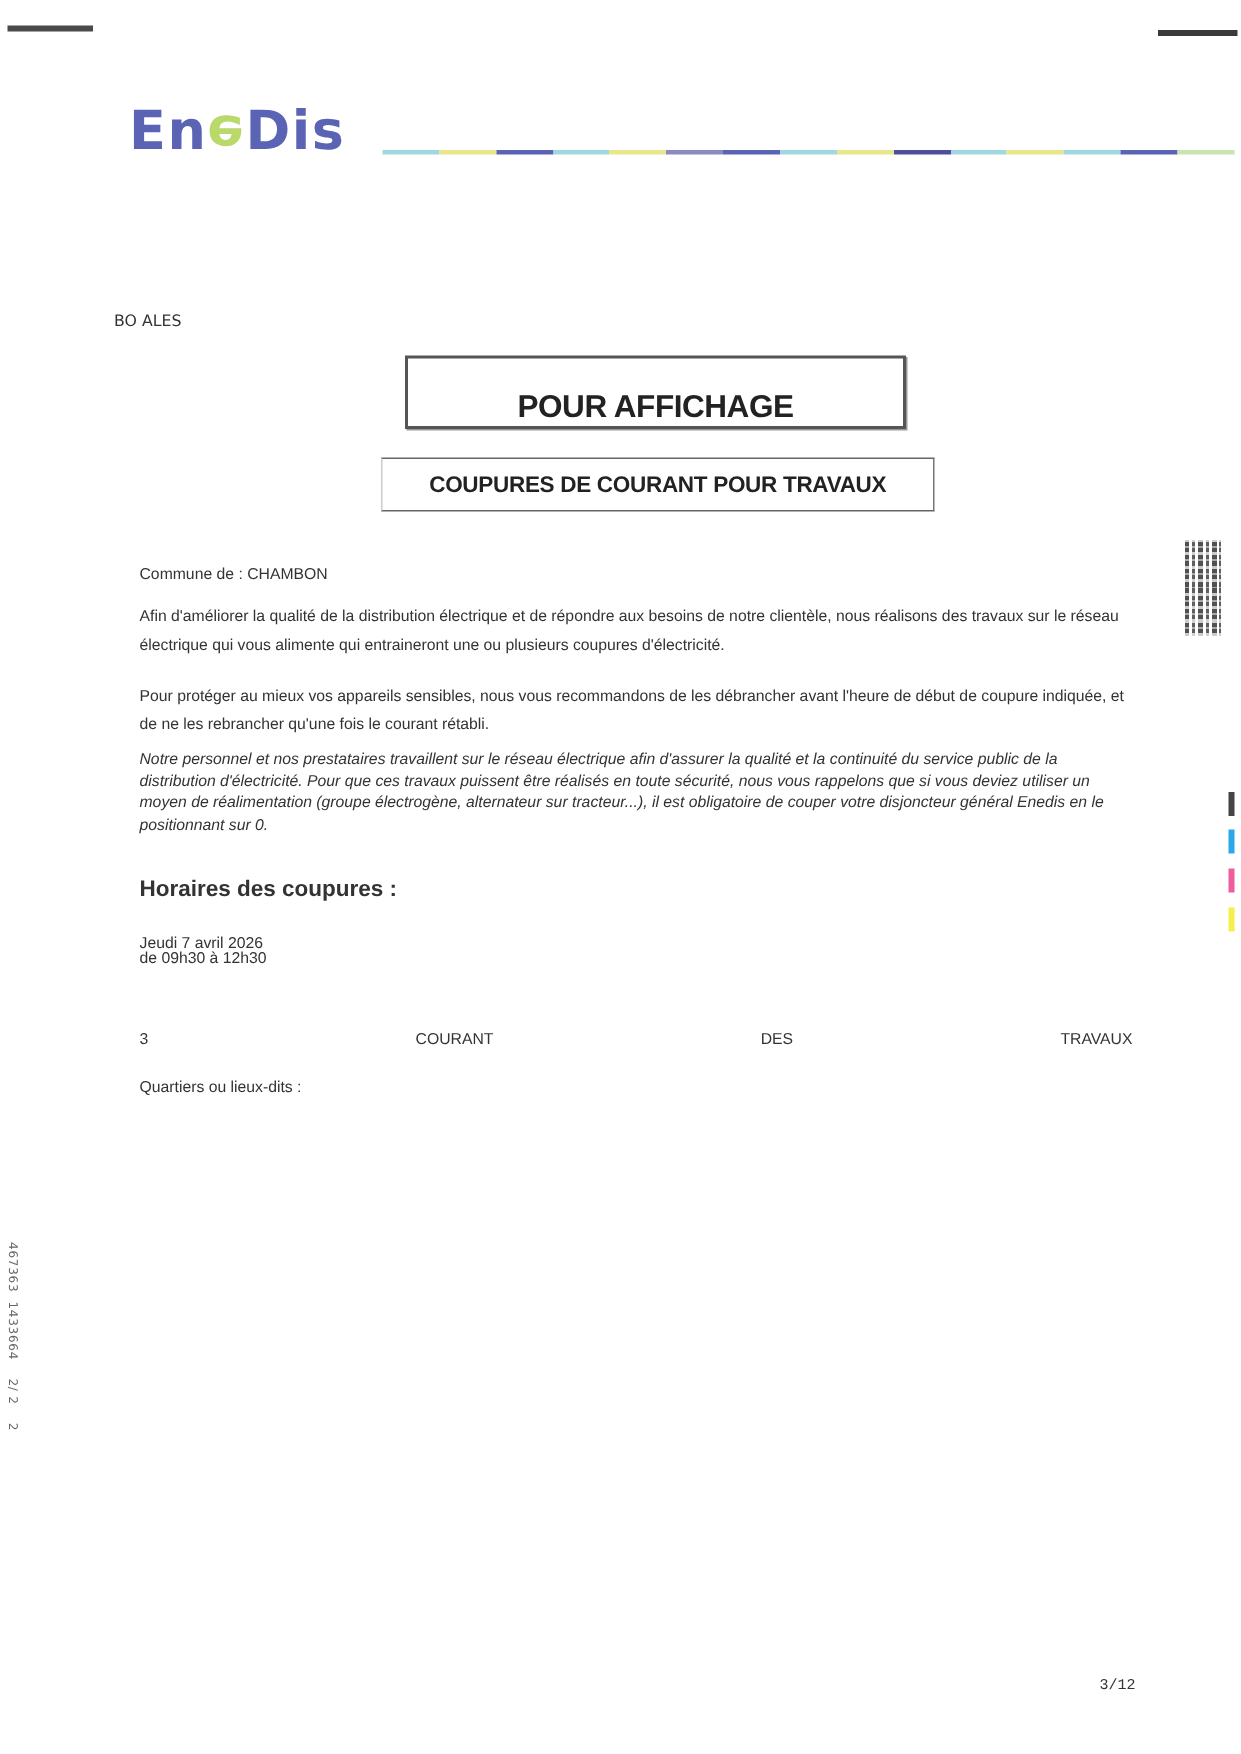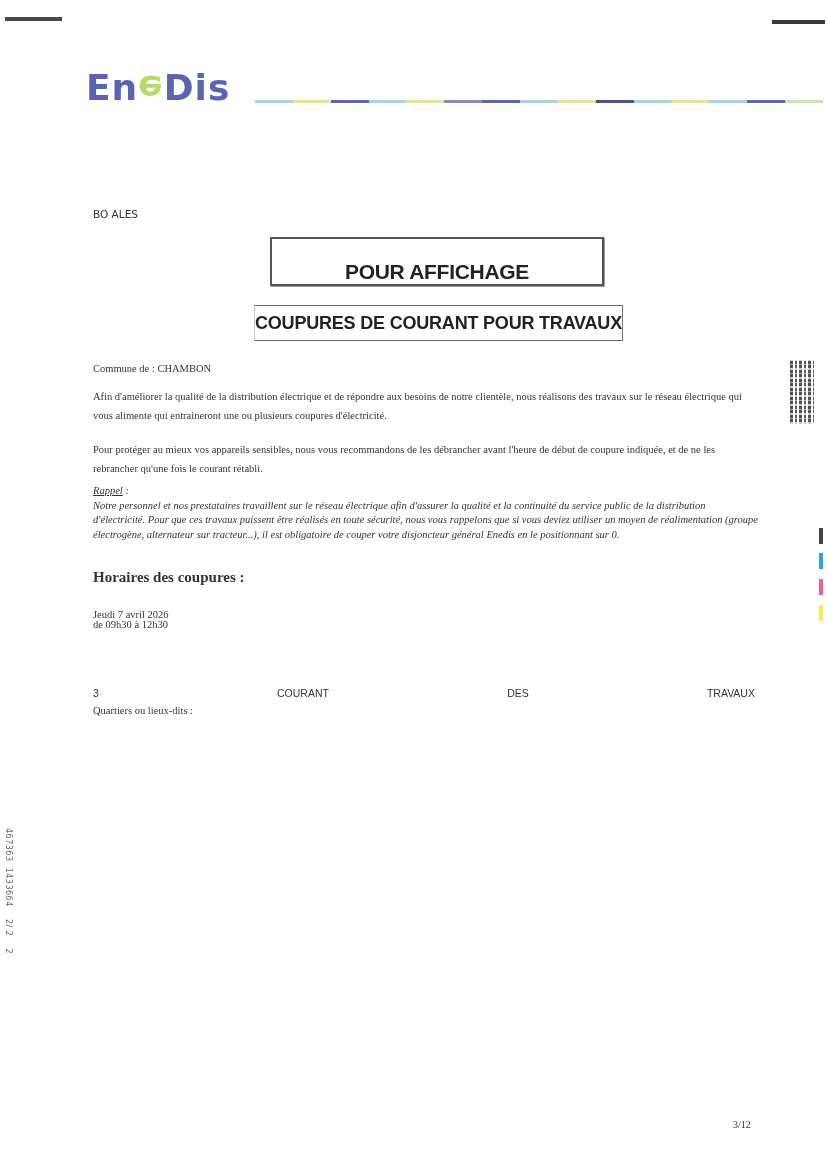--- a/index.html
+++ b/index.html
@@ -9,32 +9,32 @@
     .mark-tl { left:5px; top:17px; width:57px; height:4px; background:#4a4a4a; }
     .mark-tr { left:772px; top:20px; width:53px; height:4px; background:#3a3a3a; }
 
     .logo { left:86px; top:68px; font-family:"DejaVu Sans", sans-serif; font-size:36px;
             font-weight:bold; letter-spacing:1px; color:#5b63b5; line-height:40px; }
     .logo .e2 { color:#b9d96a; display:inline-block; transform:scaleX(-1) rotate(180deg); }
     .rule { left:255px; top:100px; width:568px; height:3px; display:flex; }
     .rule span { display:block; height:3px; }
 
     .small { font-size:10.5px; line-height:14px; color:#333; }
-    .bo { left:93px; top:207px; }
+    .bo { left:76px; top:207px; }
 
     .box1 { left:270px; top:237px; width:330px; height:45px; border:2px solid #555;
             box-shadow: 1px 1px 0 #999; display:flex; align-items:flex-end; justify-content:center; }
     .box1 span { font-family:"Liberation Sans", sans-serif; font-weight:bold; font-size:21px; color:#222; letter-spacing:-0.3px; }
     .box2 { left:254px; top:305px; width:367px; height:34px; border-top:1px solid #666;
             border-bottom:1px solid #666; border-right:1px solid #777; border-left:1px solid #ccc;
             display:flex; align-items:center; justify-content:center; }
-    .box2 span { font-family:"Liberation Sans", sans-serif; font-weight:bold; font-size:18px; color:#222; letter-spacing:-0.2px; }
+    .box2 span { font-family:"Liberation Sans", sans-serif; font-weight:bold; font-size:15px; color:#222; letter-spacing:-0.2px; }
 
     .para { left:93px; width:665px; font-size:10.5px; line-height:19px; color:#333;
-            font-family:Liberation Serif, serif; }
+            font-family:Liberation Sans, sans-serif;margin-top:15px; }
     .commune { top:359px; }
     .p1 { top:387px; }
     .p2 { top:440px; }
     .rappel { top:484px; line-height:14.5px; font-style:italic; }
     .rappel u { text-decoration:underline; }
     .horaires { top:568px; font-weight:bold; font-size:15px; }
     .date { top:605px; }
     .time { top:615px; }
     .quartiers { top:701px; }
     .lieux { left:93px; top:687px; width:662px; display:flex; justify-content:space-between;
@@ -47,21 +47,21 @@
     .dm-inner { position:absolute; inset:0;
       background: repeating-linear-gradient(0deg, rgba(255,255,255,0.7) 0 2px, transparent 2px 5px, rgba(255,255,255,0.5) 5px 6px, transparent 6px 9px); }
     .cmyk { left:819px; width:4px; height:16px; }
     .c-k { top:528px; background:#444; }
     .c-c { top:553px; background:#2aa8e8; }
     .c-m { top:579px; background:#ef5d9e; }
     .c-y { top:605px; background:#f4f04a; }
 
     .sidecode { left:4px; top:828px; writing-mode:vertical-rl; font-size:8px; color:#666;
                 font-family:"DejaVu Sans", sans-serif; white-space:pre; letter-spacing:0.5px; }
-    .pageno { left:733px; top:1119px; font-size:10px; color:#333; font-family:Liberation Serif, serif; }
+    .pageno { left:733px; top:1119px; font-size:10px; color:#333; font-family:Liberation Mono, monospace; }
   </style>
 </head>
 <body>
 
 <div class="abs mark-tl"></div>
 <div class="abs mark-tr"></div>
 
 <div class="abs logo">
   <span>En</span><span class="e2">e</span><span>Dis</span>
 </div>
@@ -90,21 +90,20 @@
 </div>
 <div class="abs box2">
   <span>COUPURES DE COURANT POUR TRAVAUX</span>
 </div>
 
 <div class="abs para commune">Commune de : CHAMBON</div>
 <div class="abs para p1">Afin d'améliorer la qualité de la distribution électrique et de répondre aux besoins de notre clientèle, nous réalisons des travaux sur le réseau électrique qui vous alimente qui entraineront une ou plusieurs coupures d'électricité.</div>
 <div class="abs para p2">Pour protéger au mieux vos appareils sensibles, nous vous recommandons de les débrancher avant l'heure de début de coupure indiquée, et de ne les rebrancher qu'une fois le courant rétabli.</div>
 
 <div class="abs para rappel">
-  <div><u>Rappel</u><span> :</span></div>
   <div>Notre personnel et nos prestataires travaillent sur le réseau électrique afin d'assurer la qualité et la continuité du service public de la distribution d'électricité. Pour que ces travaux puissent être réalisés en toute sécurité, nous vous rappelons que si vous deviez utiliser un moyen de réalimentation (groupe électrogène, alternateur sur tracteur...), il est obligatoire de couper votre disjoncteur général Enedis en le positionnant sur 0.</div>
 </div>
 
 <div class="abs para horaires">Horaires des coupures :</div>
 <div class="abs para date">Jeudi 7 avril 2026</div>
 <div class="abs para time">de 09h30 à 12h30</div>
 <div class="abs para quartiers">Quartiers ou lieux-dits :</div>
 
 <div class="abs lieux">
   <span>3</span>

